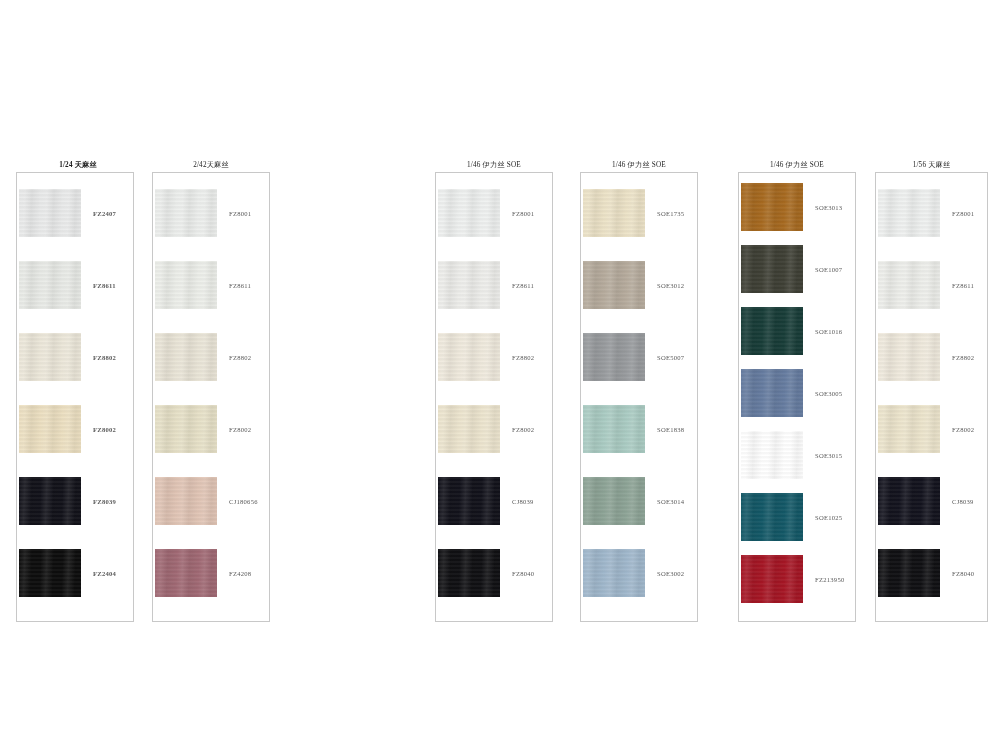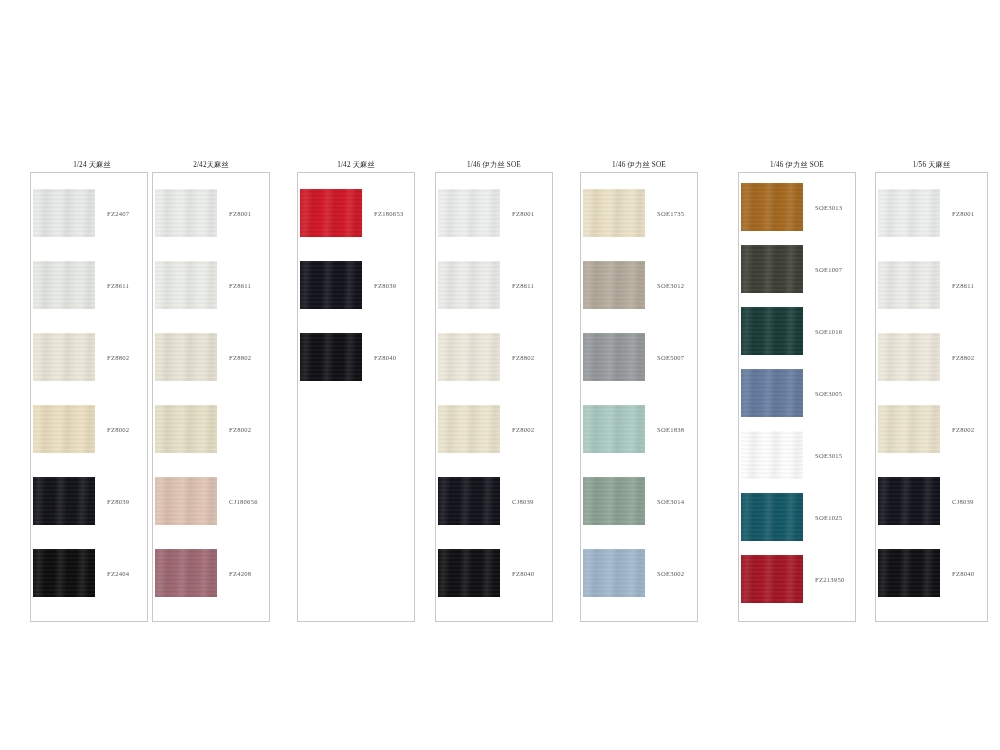--- a/index.html
+++ b/index.html
@@ -100,21 +100,21 @@
     color: #5a5a5a;
     letter-spacing: 0.25px;
     white-space: nowrap;
     font-family: "Liberation Serif", "DejaVu Serif", serif;
   }
 </style>
 </head>
 <body style="background: rgb(255, 255, 255);">
 
 <div id="board">
-    <div class="card-col" style="left: 30px; width: 124px;">
+    <div class="card-col" style="left: 16px; width: 124px; font-weight: bold;">
       <div class="card-header">1/24 天麻丝</div>
       <div class="card-body" style="height: 450px; width: 118px;">
         <div class="swatch-row" style="top: 16px; height: 48px;">
           <div class="swatch" title="FZ2407" style="margin-left: 2px; width: 62px; height: 48px; background-color: rgb(233, 234, 234);">
             <div class="swatch-streaks"></div>
           </div>
           <div class="swatch-code" style="margin-left: 12px;">FZ2407</div>
         </div>
         <div class="swatch-row" style="top: 88px; height: 48px;">
           <div class="swatch" title="FZ8611" style="margin-left: 2px; width: 62px; height: 48px; background-color: rgb(232, 234, 230);">
@@ -179,43 +179,20 @@
           <div class="swatch" title="CJ180656" style="margin-left: 2px; width: 62px; height: 48px; background-color: rgb(224, 195, 179);">
             <div class="swatch-streaks"></div>
           </div>
           <div class="swatch-code" style="margin-left: 12px;">CJ180656</div>
         </div>
         <div class="swatch-row" style="top: 376px; height: 48px;">
           <div class="swatch" title="FZ4208" style="margin-left: 2px; width: 62px; height: 48px; background-color: rgb(158, 101, 112);">
             <div class="swatch-streaks"></div>
           </div>
           <div class="swatch-code" style="margin-left: 12px;">FZ4208</div>
-        </div>
-      </div>
-    </div>
-    <div class="card-col" style="left: 297px; width: 118px;">
-      <div class="card-header">1/42 天麻丝</div>
-      <div class="card-body" style="height: 450px; width: 118px;">
-        <div class="swatch-row" style="top: 16px; height: 48px;">
-          <div class="swatch" title="FZ180653" style="margin-left: 2px; width: 62px; height: 48px; background-color: rgb(210, 17, 32);">
-            <div class="swatch-streaks"></div>
-          </div>
-          <div class="swatch-code" style="margin-left: 12px;">FZ180653</div>
-        </div>
-        <div class="swatch-row" style="top: 88px; height: 48px;">
-          <div class="swatch" title="FZ8039" style="margin-left: 2px; width: 62px; height: 48px; background-color: rgb(12, 12, 22);">
-            <div class="swatch-streaks"></div>
-          </div>
-          <div class="swatch-code" style="margin-left: 12px;">FZ8039</div>
-        </div>
-        <div class="swatch-row" style="top: 160px; height: 48px;">
-          <div class="swatch" title="FZ8040" style="margin-left: 2px; width: 62px; height: 48px; background-color: rgb(10, 10, 15);">
-            <div class="swatch-streaks"></div>
-          </div>
-          <div class="swatch-code" style="margin-left: 12px;">FZ8040</div>
         </div>
       </div>
     </div>
     <div class="card-col" style="left: 435px; width: 118px;">
       <div class="card-header">1/46  伊力丝  SOE</div>
       <div class="card-body" style="height: 450px; width: 118px;">
         <div class="swatch-row" style="top: 16px; height: 48px;">
           <div class="swatch" title="FZ8001" style="margin-left: 2px; width: 62px; height: 48px; background-color: rgb(238, 240, 239);">
             <div class="swatch-streaks"></div>
           </div>

